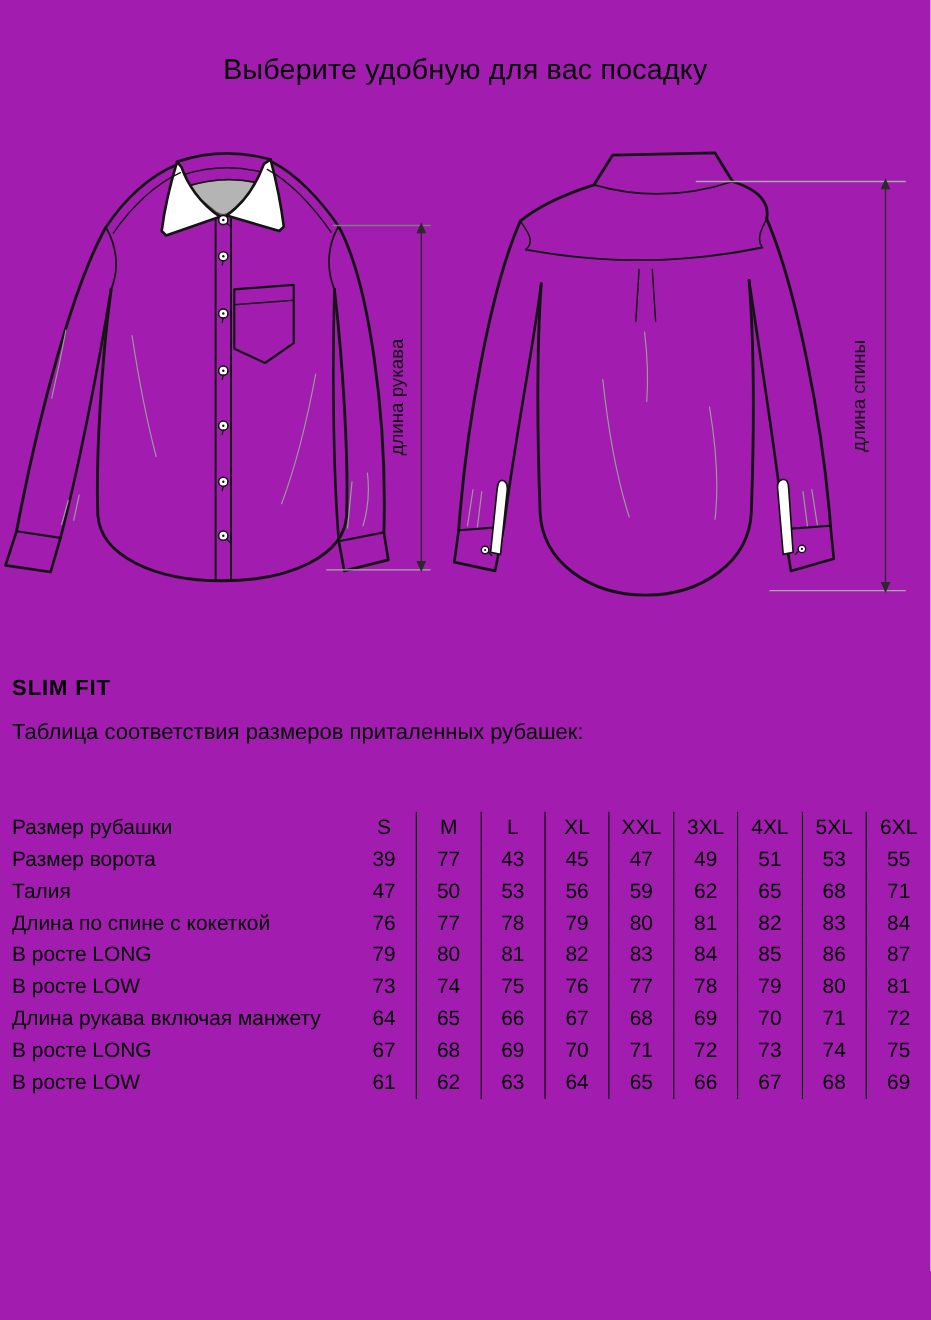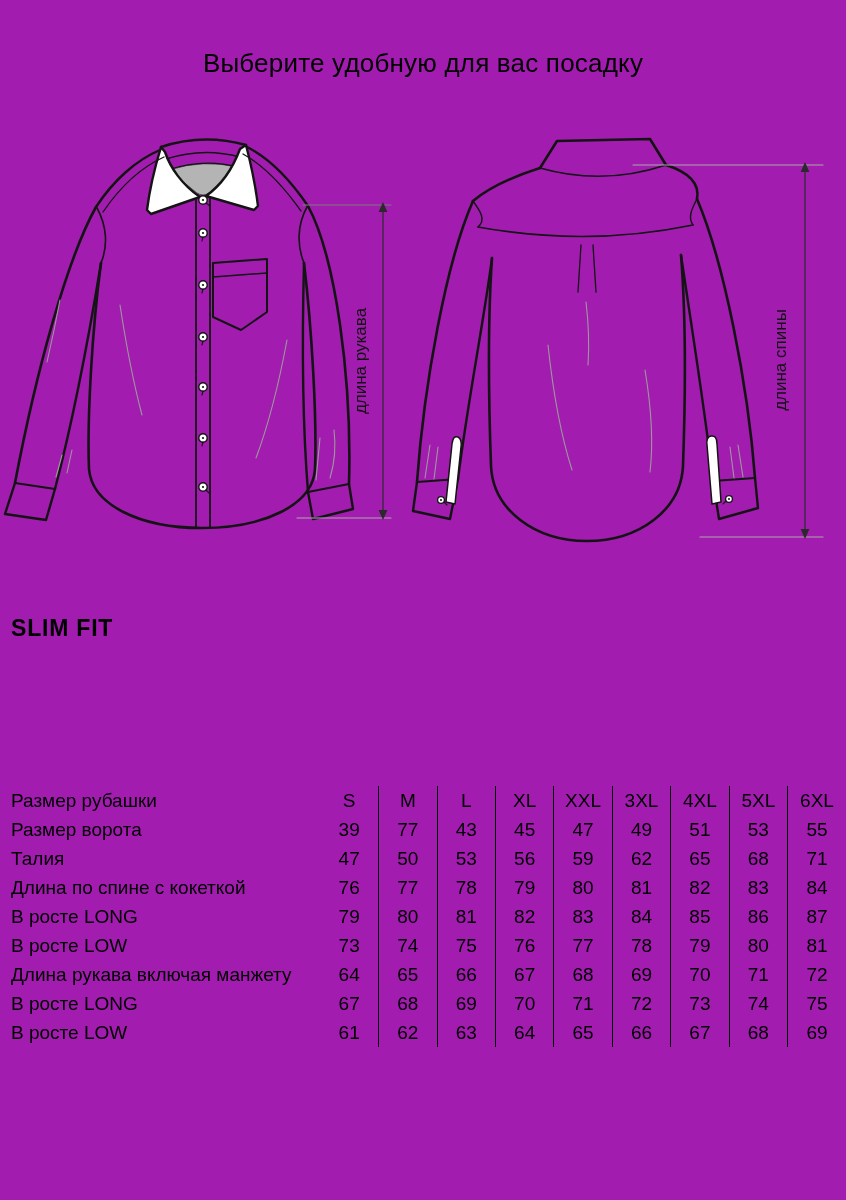--- a/index.html
+++ b/index.html
@@ -3,25 +3,25 @@
 <meta charset="utf-8">
 <style>
   html,body{margin:0;padding:0;background:#fff;}
   #page{position:relative;width:846px;height:1200px;background:#a21caf;overflow:hidden;
         font-family:"Liberation Sans",sans-serif;color:#000;}
   .title{position:absolute;top:48px;left:0;width:846px;text-align:center;
          font-size:26px;font-weight:400;letter-spacing:0.2px;}
   .illustration{position:absolute;top:0;left:0;}
   svg text{font-family:"Liberation Sans",sans-serif;}
   .dim-label{font-size:17px;fill:#111;}
-  .fit-heading{position:absolute;top:615px;left:11px;font-size:23px;font-weight:bold;
+  .fit-heading{position:absolute;top:615px;left:11px;font-size:20px;font-weight:bold;
                letter-spacing:0.8px;}
   .subtitle{position:absolute;top:655px;left:11px;font-size:20px;}
   table.size-table{position:absolute;top:738px;left:11px;width:835px;
-                   border-collapse:collapse;font-size:19px;table-layout:fixed;margin-top:48px;}
+                   border-collapse:collapse;font-size:19px;table-layout:fixed;}
   table.size-table td{height:29px;padding:0;vertical-align:middle;white-space:nowrap;}
   td.lbl{text-align:left;}
   td.val{text-align:center;}
   td.val + td.val{border-left:1.5px solid #000;}
 </style>
 </head>
 <body>
 
 <div id="page">
 
@@ -160,20 +160,21 @@
       <path d="M 633,165 L 823,165" stroke="#a9a9a9" stroke-width="1.2"></path>
       <path d="M 700,537 L 823,537" stroke="#a9a9a9" stroke-width="1.2"></path>
       <path d="M 805,169 L 805,532" stroke="#2a2a2a" stroke-width="1.2"></path>
       <polygon points="805,162 800.6,172 809.4,172" fill="#2a2a2a"></polygon>
       <polygon points="805,539 800.6,529 809.4,529" fill="#2a2a2a"></polygon>
       <text class="dim-label" transform="translate(786,360) rotate(-90)" text-anchor="middle">длина спины</text>
     </g>
   </svg>
 
   <div class="fit-heading">SLIM FIT</div>
+  <div class="subtitle">Таблица соответствия размеров приталенных рубашек:</div>
 
   <table class="size-table">
     <colgroup>
       <col style="width:309px">
       <col span="9" style="width:58.4px">
     </colgroup>
     <tbody>
         <tr>
           <td class="lbl">Размер рубашки</td>
           <td class="val">S</td>

